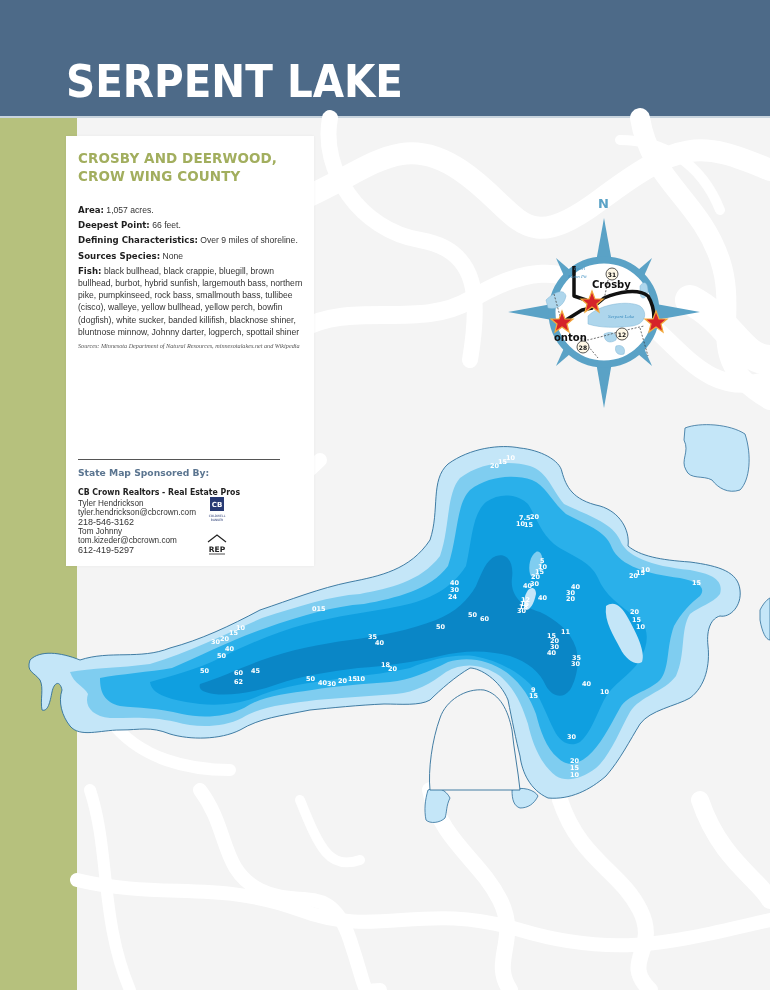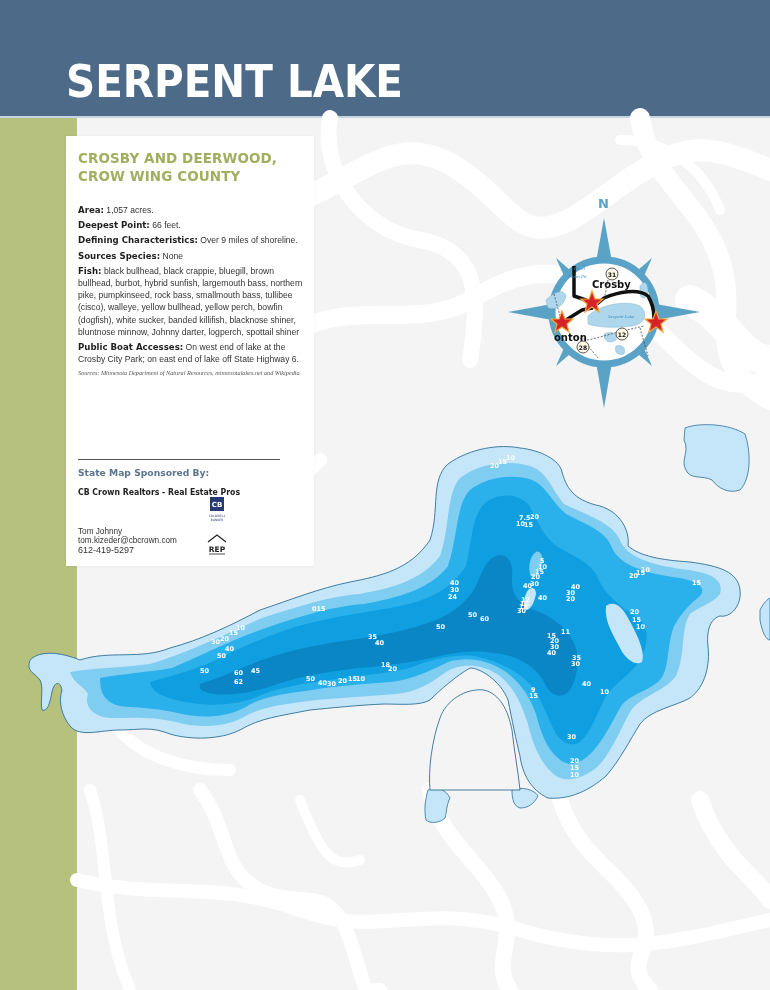--- a/index.html
+++ b/index.html
@@ -313,26 +313,30 @@
   <div class="subtitle">
     <div>CROSBY AND DEERWOOD,</div>
     <div>CROW WING COUNTY</div>
   </div>
   <div class="facts">
     <div class="fact"><b>Area:</b><span> 1,057 acres.</span></div>
     <div class="fact"><b>Deepest Point:</b><span> 66 feet.</span></div>
     <div class="fact"><b>Defining Characteristics:</b><span> Over 9 miles of shoreline.</span></div>
     <div class="fact"><b>Sources Species:</b><span> None</span></div>
     <div class="fact"><b>Fish:</b><span> black bullhead, black crappie, bluegill, brown bullhead, burbot, hybrid sunfish, largemouth bass, northern pike, pumpkinseed, rock bass, smallmouth bass, tullibee (cisco), walleye, yellow bullhead, yellow perch, bowfin (dogfish), white sucker, banded killifish, blacknose shiner, bluntnose minnow, Johnny darter, logperch, spottail shiner</span></div>
-    <div class="fact"><b>Public Boat Accesses:</b><span> On west end of lake at the Crosby City Park; on east end of lake off State Highway 6.</span></div>
     <div class="sources">Sources: Minnesota Department of Natural Resources, minnesotalakes.net and Wikipedia</div>
   </div>
   <div class="divider"></div>
   <div class="sponsor-heading">State Map Sponsored By:</div>
   <div class="sponsor-company">CB Crown Realtors - Real Estate Pros</div>
+  <div class="contact" style="top:364px;">
+    <div>Tyler Hendrickson</div>
+    <div>tyler.hendrickson@cbcrown.com</div>
+    <div class="phone">218-546-3162</div>
+  </div>
   <div class="contact" style="top:392px;">
     <div>Tom Johnny</div>
     <div>tom.kizeder@cbcrown.com</div>
     <div class="phone">612-419-5297</div>
   </div>
   <svg class="logo-cb" viewBox="0 0 24 34">
     <rect x="5" y="1" width="14" height="14" fill="#283a73"></rect>
     <text x="12" y="11" font-family="DejaVu Sans, sans-serif" font-size="7" font-weight="bold" fill="#fff" text-anchor="middle">CB</text>
     <text x="12" y="21" font-family="DejaVu Sans, sans-serif" font-size="3" fill="#283a73" text-anchor="middle">COLDWELL</text>
     <text x="12" y="25" font-family="DejaVu Sans, sans-serif" font-size="3" fill="#283a73" text-anchor="middle">BANKER</text>

